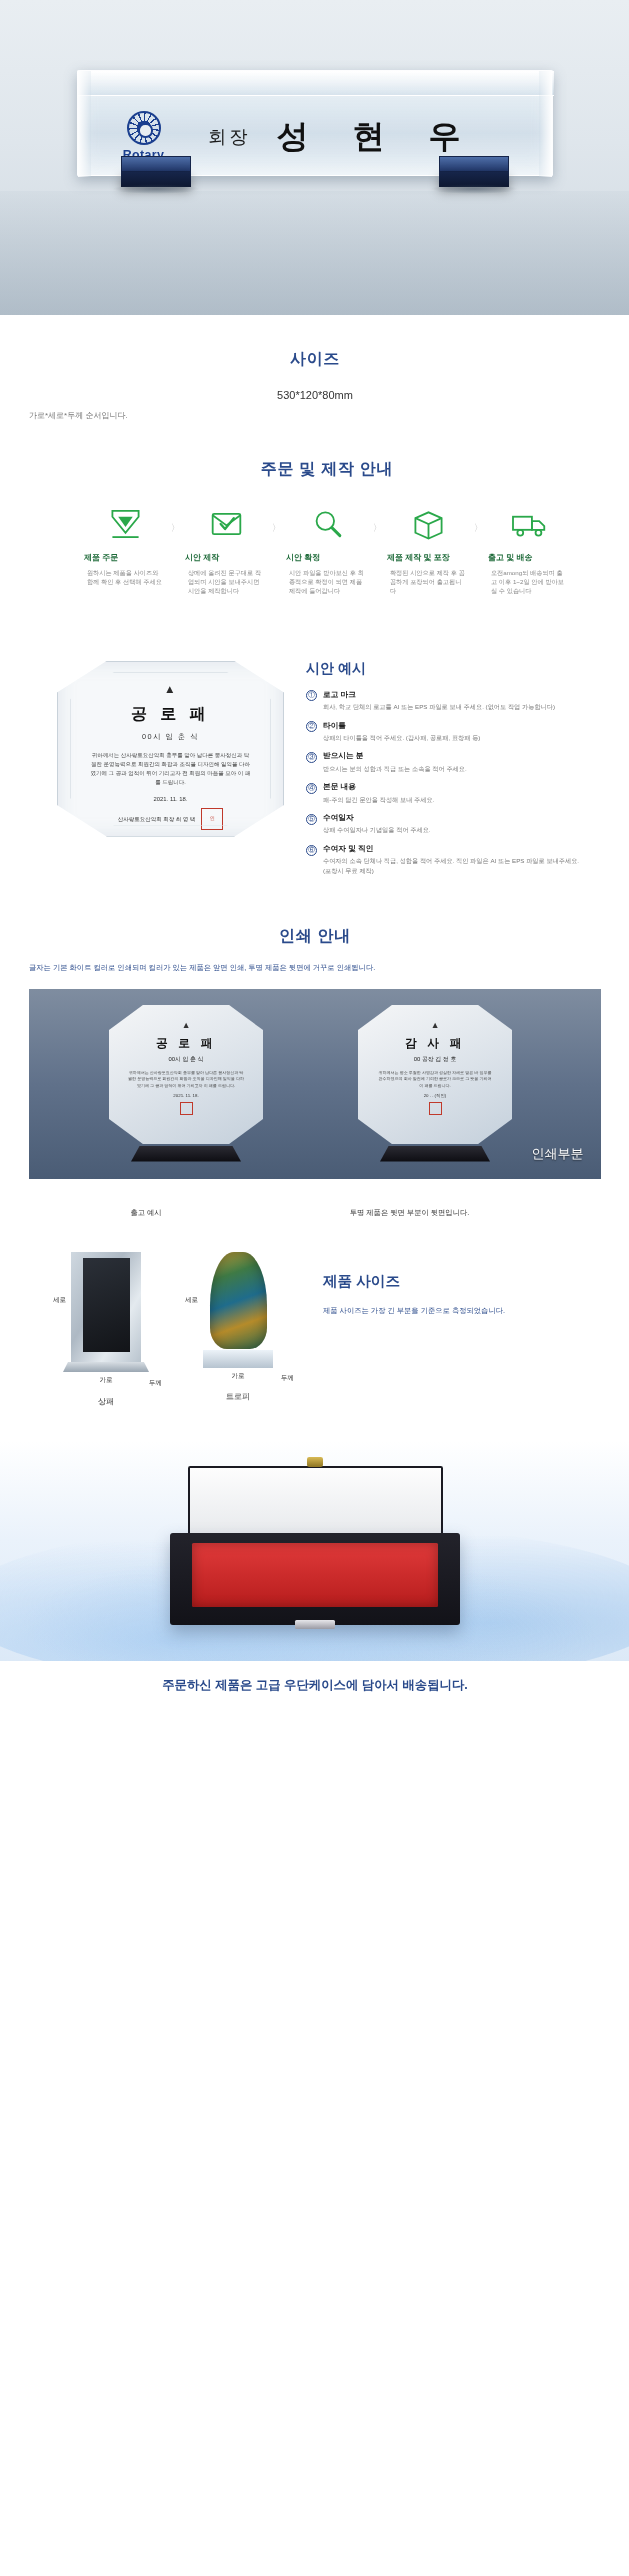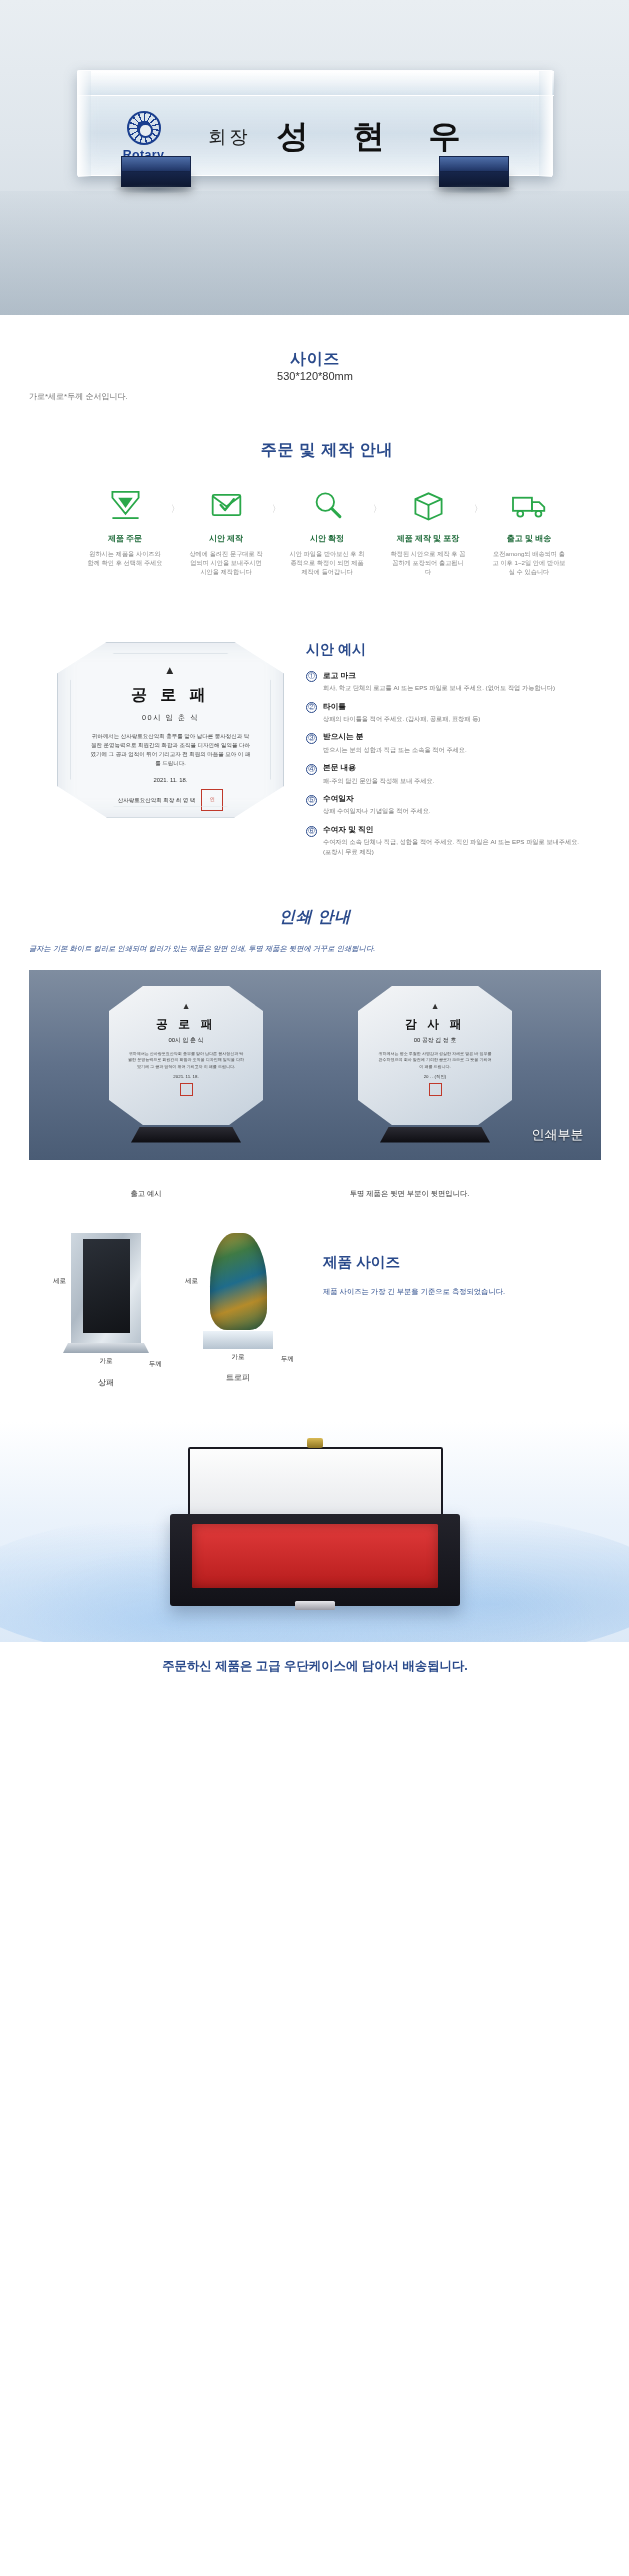--- a/index.html
+++ b/index.html
@@ -99,26 +99,26 @@
     position: absolute; bottom: -7.3px; left: -8.8px; width: 88px; height: 10.2px;
     background: radial-gradient(ellipse at center, rgba(60,80,100,.45), rgba(60,80,100,0) 70%);
   }
 
   
   .section { padding: 0 29px; }
   h2.head {
     text-align: center; color: #2a4a8b; font-size: 16px; font-weight: bold;
     letter-spacing: 0.7px;
   }
-  .size-value { font-size: 11px; color: #333; text-align: center; }
+  .size-value { font-size: 11px; color: #333; margin-top: 19px; text-align: center; }
   .size-note { font-size: 8px; color: #777; margin-top: 8.8px; text-align: left; }
 
   
   .steps { display: flex; align-items: flex-start; justify-content: center; margin-top: 25px; }
-  .step { width: 82px; text-align: center; }
+  .step { width: 82px; text-align: left; }
   .step-ico { height: 38px; display: flex; align-items: center; justify-content: center; }
   .step-title { font-size: 8px; font-weight: bold; color: #1f6b3a; margin-top: 8.8px; }
   .step-desc { font-size: 6.2px; color: #888; line-height: 1.5; margin-top: 5.1px; padding: 0 2.9px; }
   .step-arrow { color: #bbb; font-size: 9.5px; padding-top: 17.6px; width: 19px; text-align: center; }
 
   
   .example-wrap { display: flex; gap: 14.6px; margin-top: 20.5px; padding: 0 20.5px; }
   .plaque-sample {
     width: 242px; height: 183px; position: relative; flex: 0 0 242px;
   }
@@ -450,21 +450,21 @@
           <div class="badge">⑥</div>
           <div>
             <div class="legend-t">수여자 및 직인</div>
             <div class="legend-d">수여자의 소속 단체나 직급, 성함을 적어 주세요. 직인 파일은 AI 또는 EPS 파일로 보내주세요. (포창시 무료 제작)</div>
           </div>
         </div>
       </div>
     </div>
   </div>
 
-  <div class="section" style="padding-top:41px;font-style:italic;">
+  <div class="section" style="padding-top:41px;">
     <h2 class="head">인쇄 안내</h2>
     <div class="print-note">글자는 기본 화이트 컬러로 인쇄되며 컬러가 있는 제품은 앞면 인쇄, 투명 제품은 뒷면에 거꾸로 인쇄됩니다.</div>
   </div>
 
   <div class="photo-band">
     <div class="pl pl-left">
       <div class="pl-oct">
         <div class="pl-logo">▲</div>
         <div class="pl-title">공 로 패</div>
         <div class="pl-sub">00시 임 춘 식</div>

